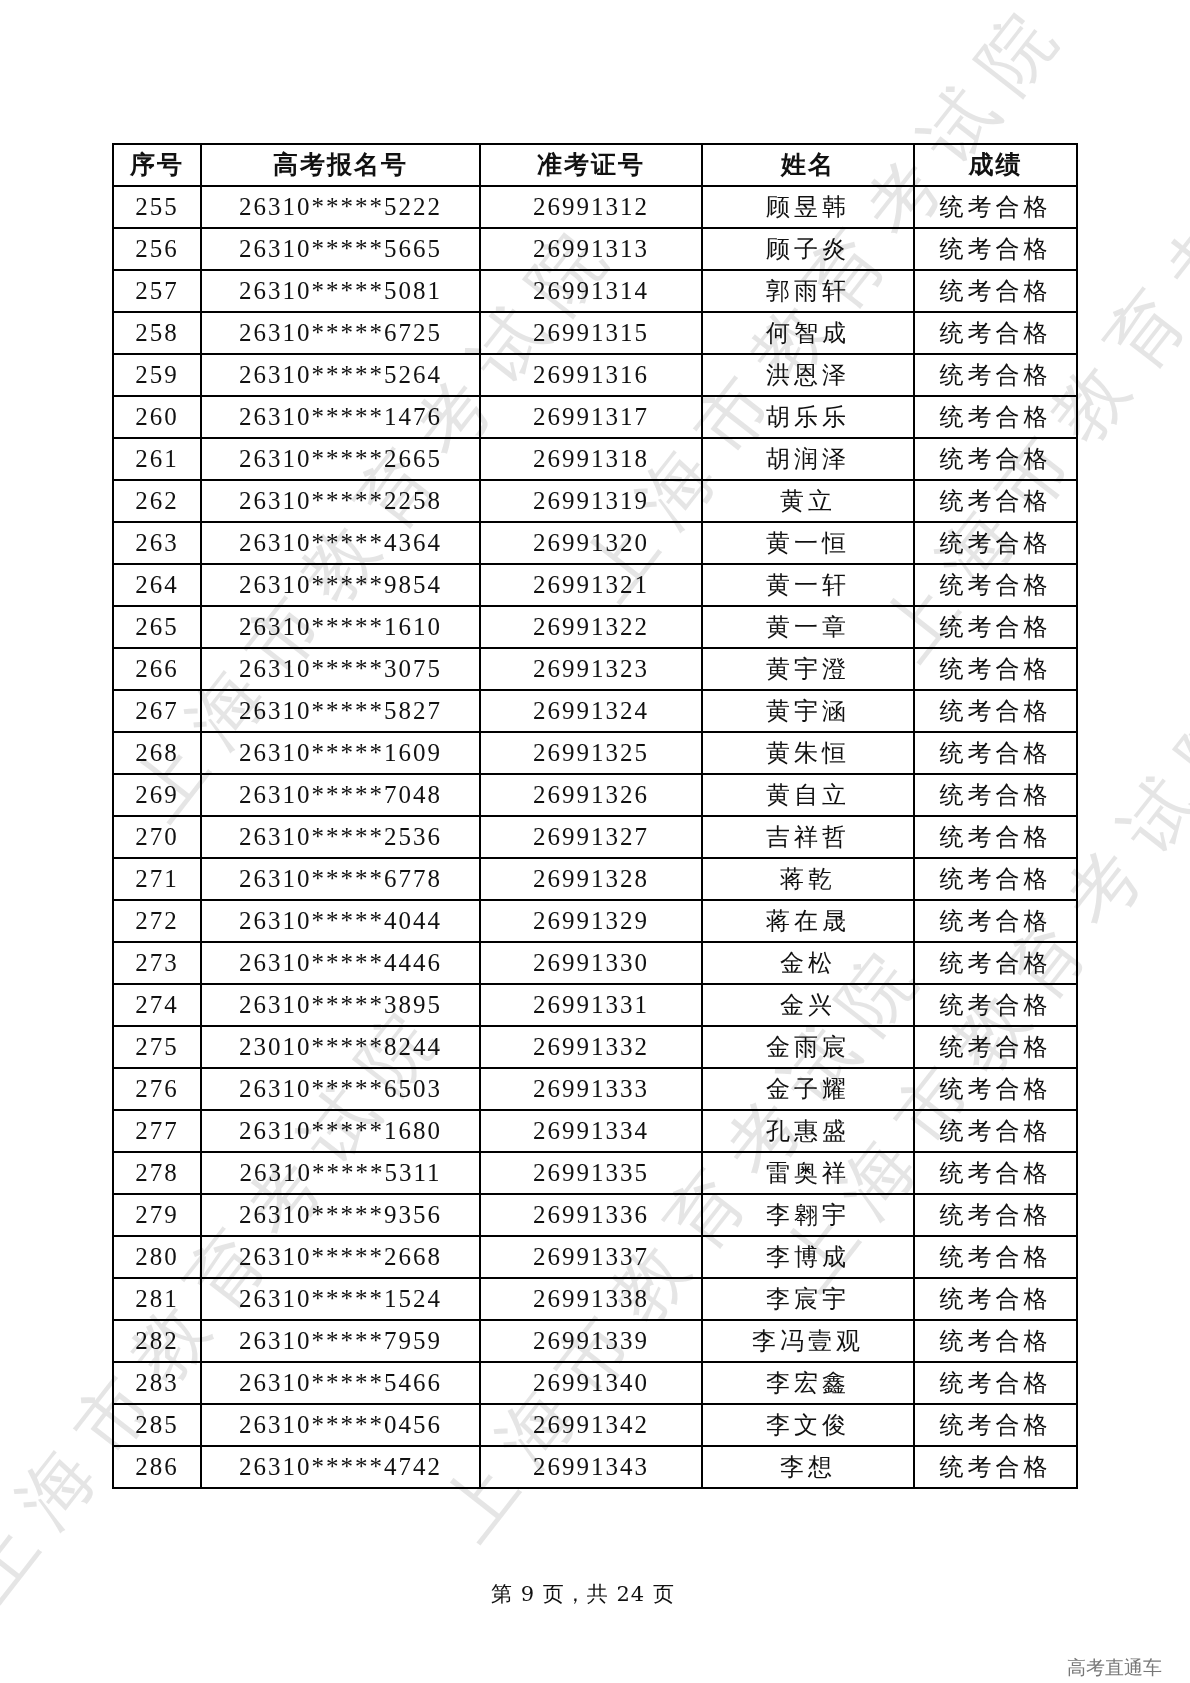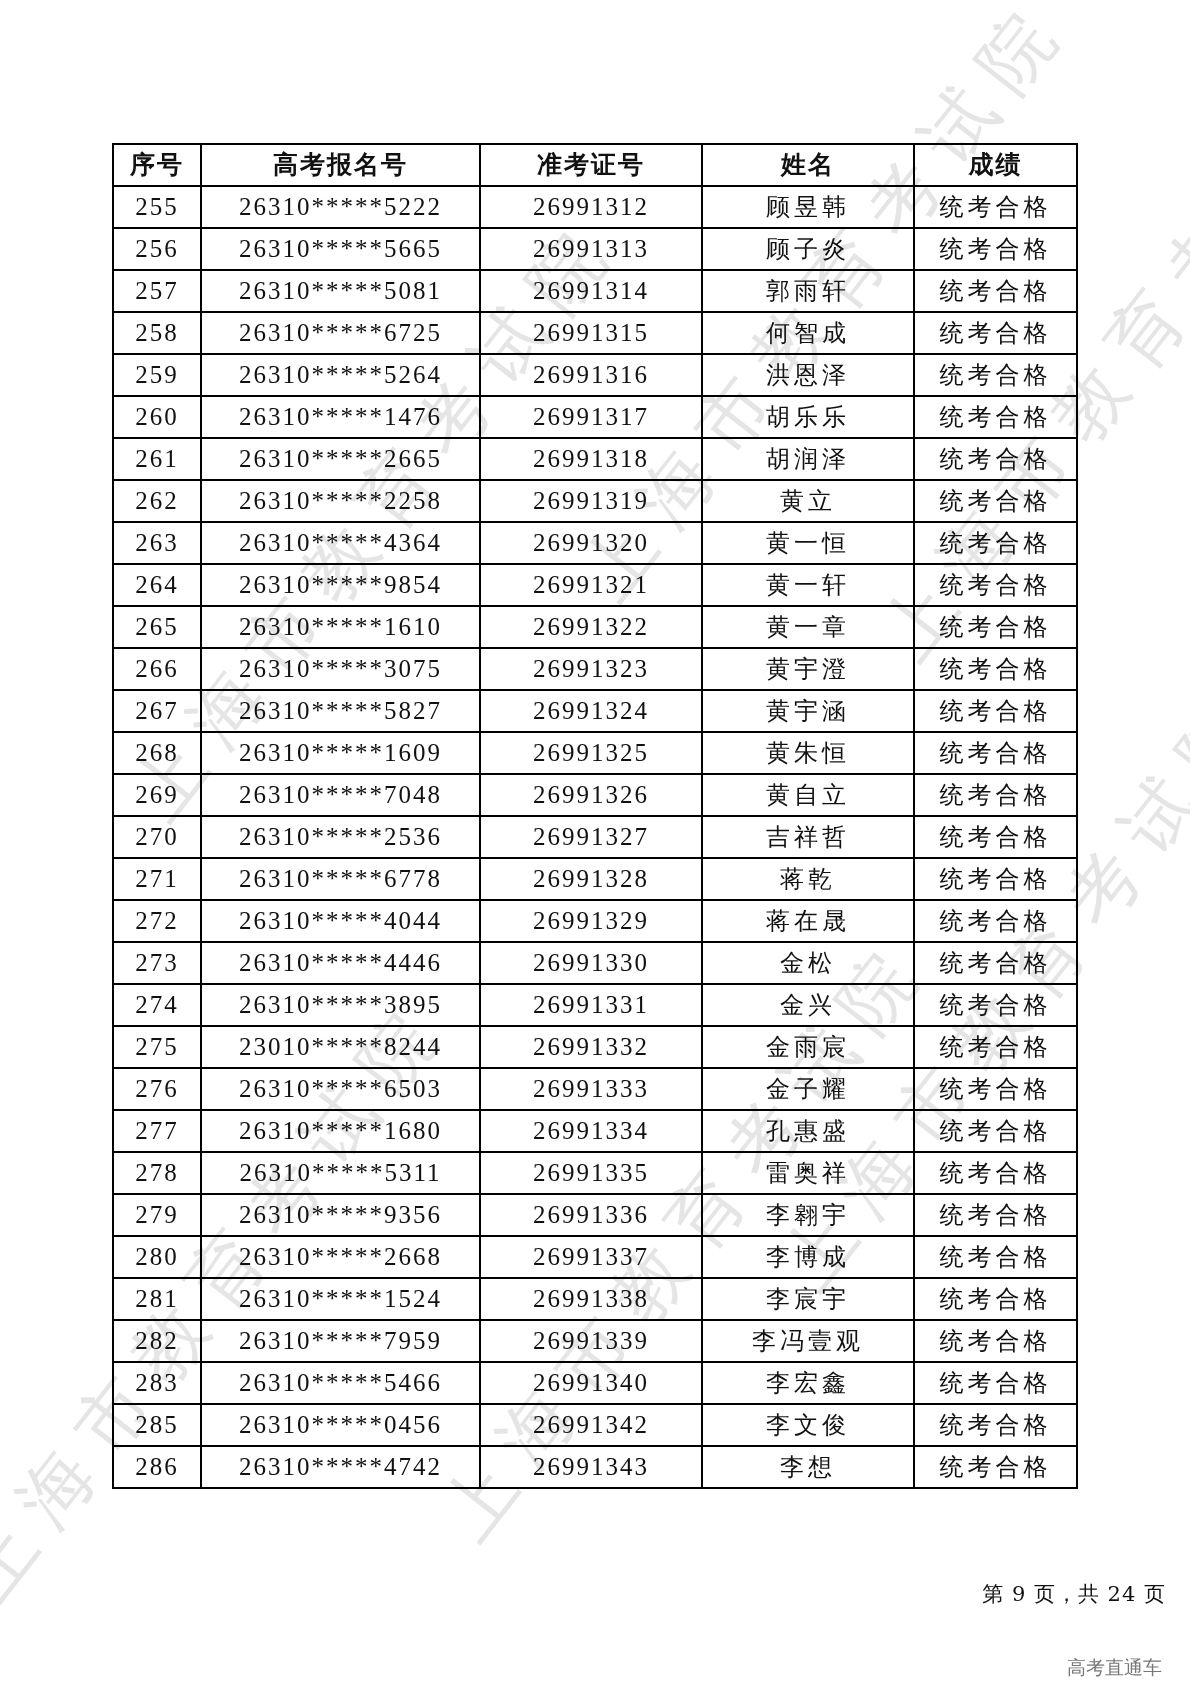--- a/index.html
+++ b/index.html
@@ -19,21 +19,21 @@
   .score-table th, .score-table td {
     border: 2px solid #000; text-align: center; padding: 0; height: 40px;
     font-size: 25px; line-height: 38px; letter-spacing: 2px;
   }
   .score-table th {
     font-family: "DejaVu Sans", sans-serif; font-weight: bold; font-size: 25px; height: 40px;
   }
   .score-table td.name, .score-table td.result { font-family: "DejaVu Sans", sans-serif; font-size: 24px; letter-spacing: 4px; }
   col.c1 { width: 88px; } col.c2 { width: 279px; } col.c3 { width: 222px; } col.c4 { width: 212px; } col.c5 { width: 163px; }
   .page-footer {
-    position: absolute; left: 0; width: 1166px; top: 1580px; text-align: right;
+    position: absolute; left: 0; width: 1166px; top: 1580px; text-align: center;
     font-size: 21px; font-family: "DejaVu Serif", serif; letter-spacing: 1px;
   }
   .brand {
     position: absolute; right: 28px; top: 1655px; font-size: 19px; color: #777;
     font-family: "DejaVu Sans", sans-serif;
   }
 </style>
 </head>
 <body>
 

